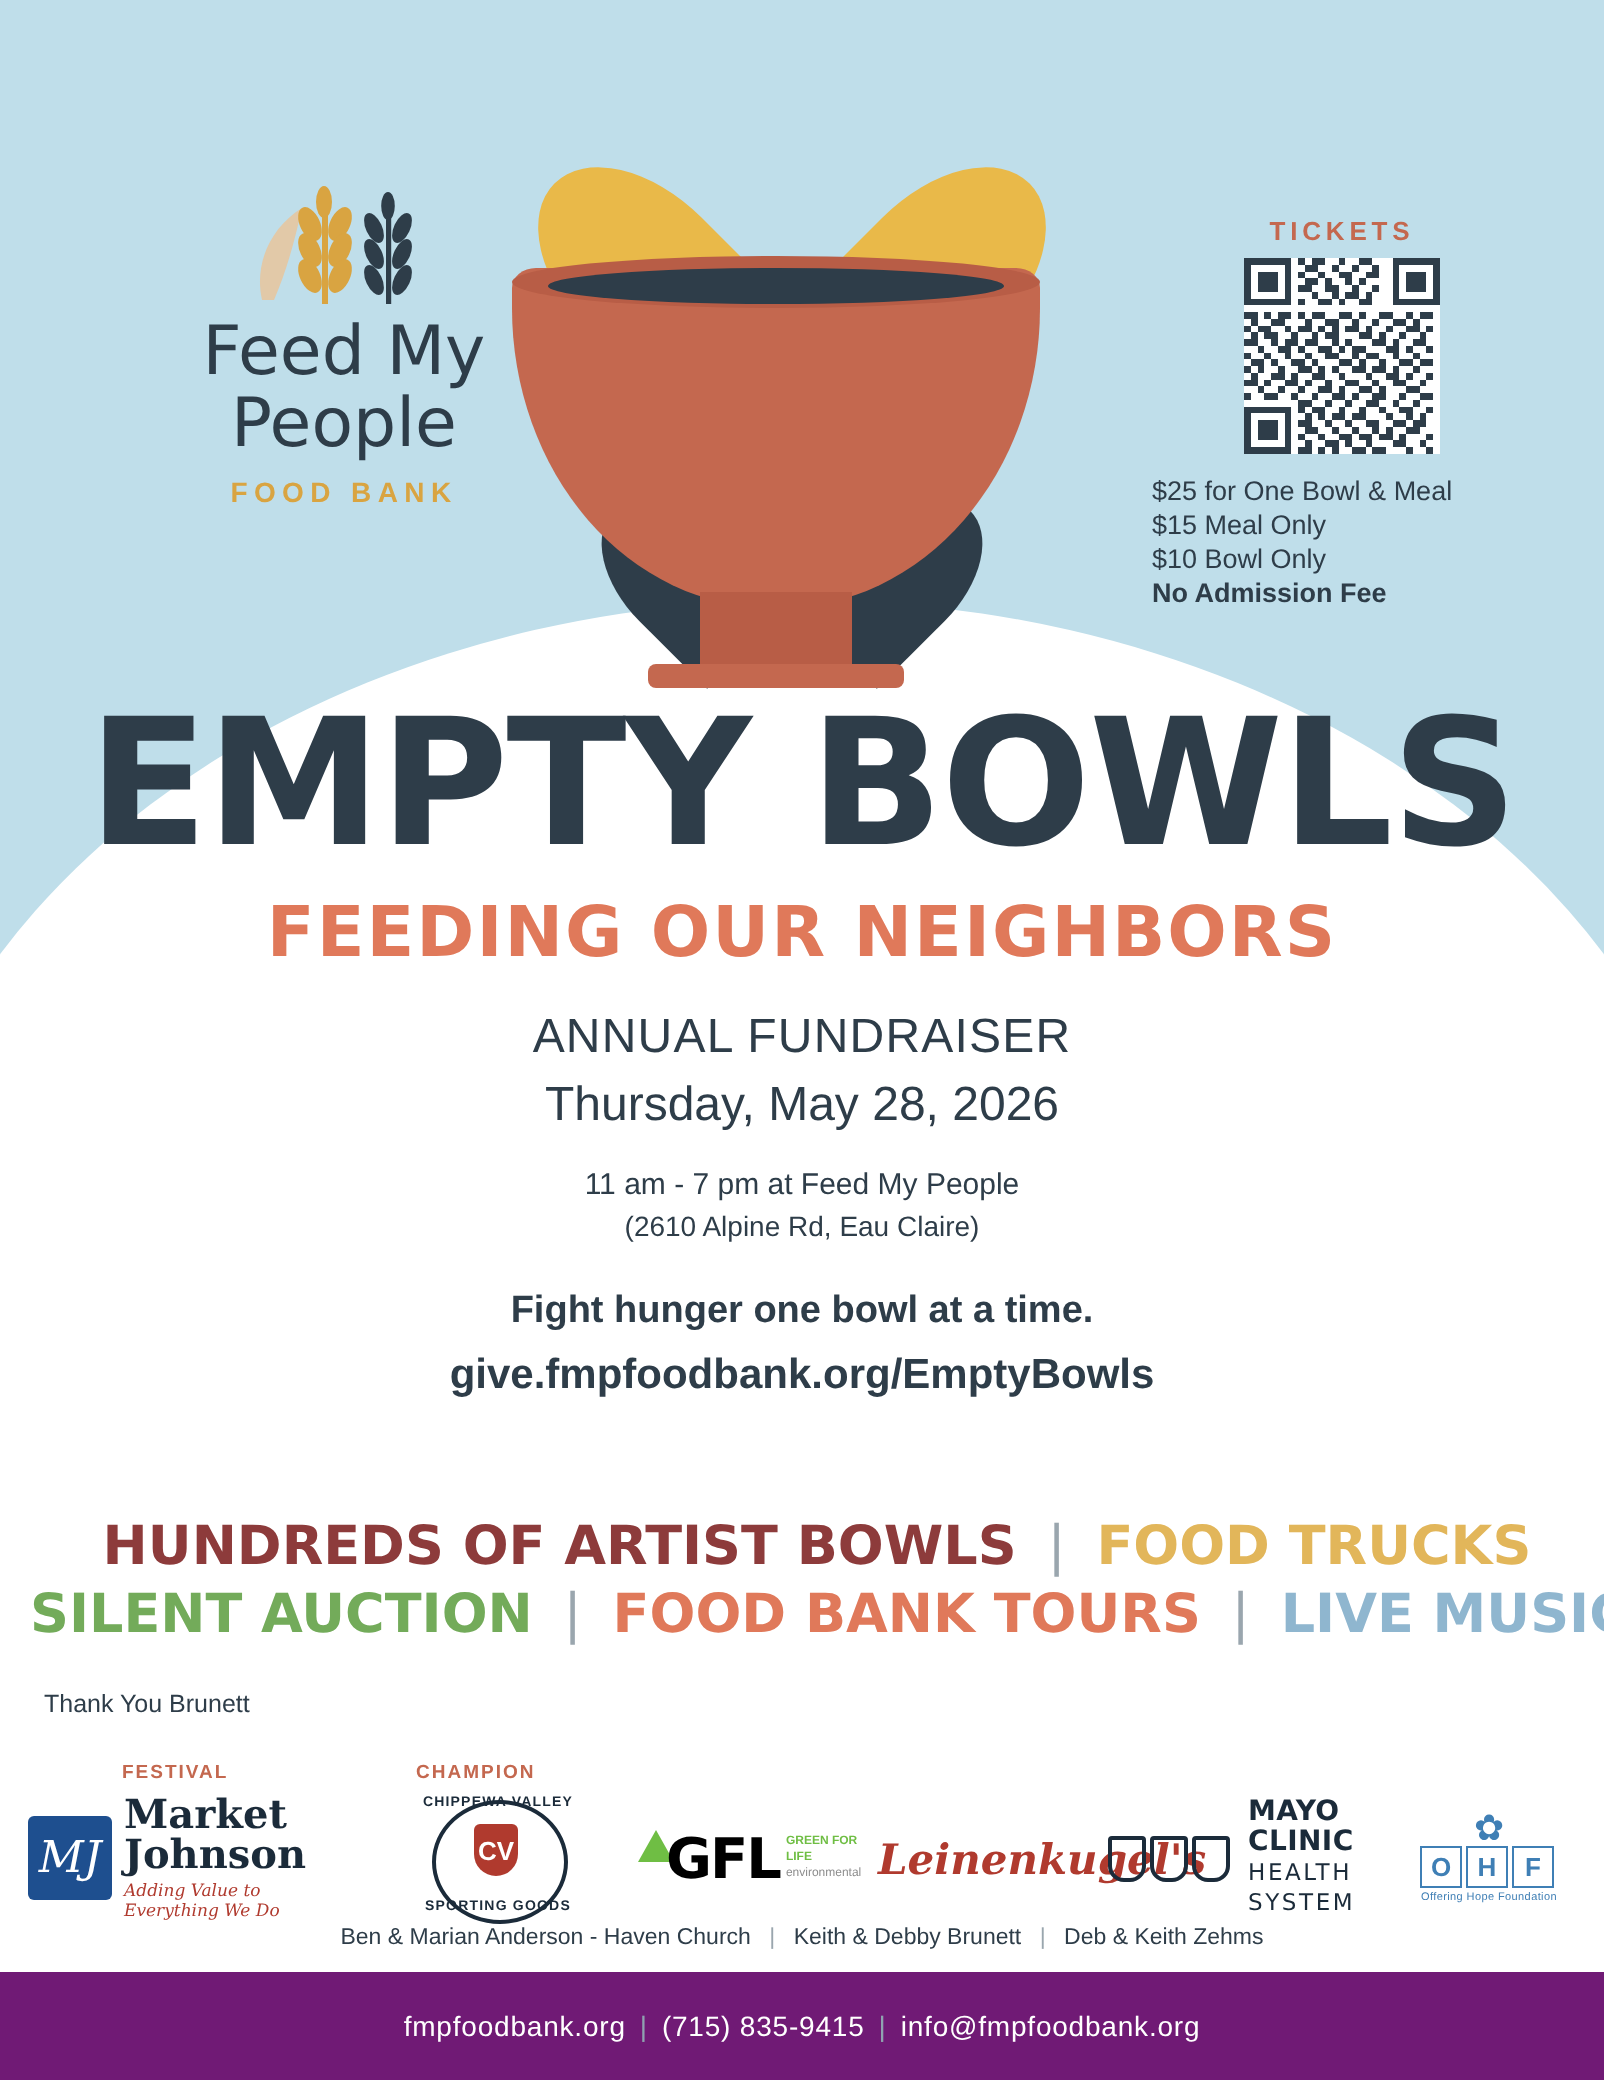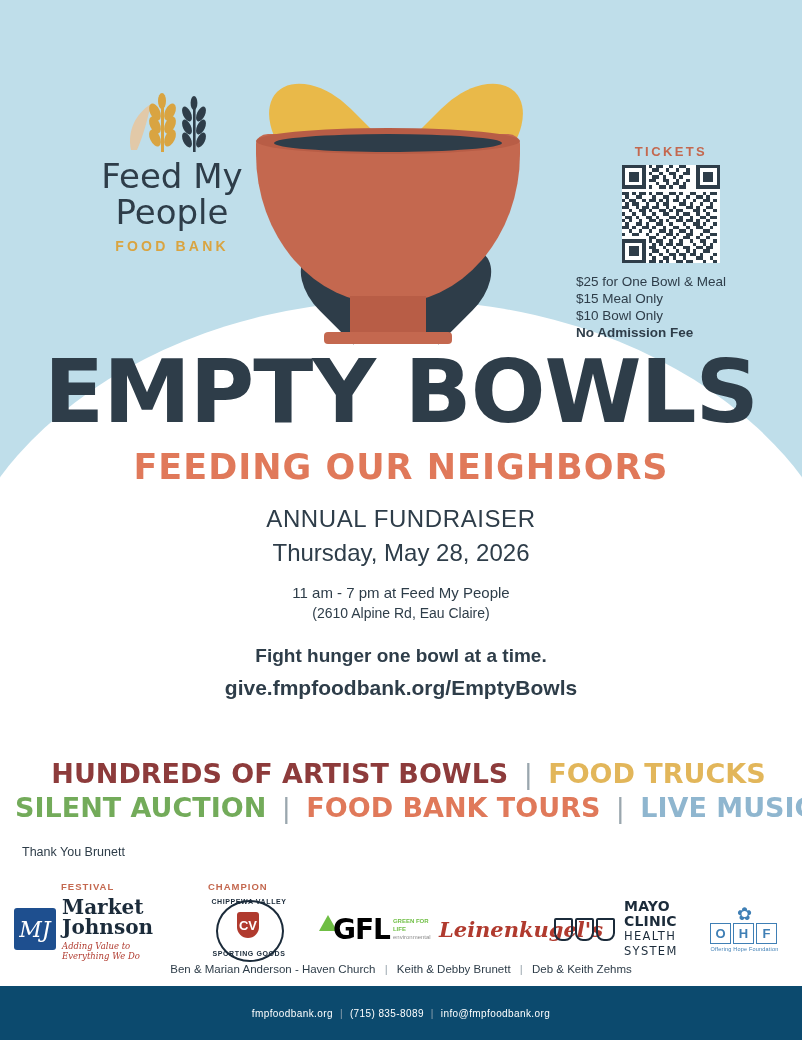--- a/index.html
+++ b/index.html
@@ -158,21 +158,20 @@
     top: 108px;
     width: 190px;
   }
   .tickets-label {
     font-size: 13px;
     letter-spacing: 2.4px;
     color: #c4684f;
     font-weight: 700;
     text-align: center;
     margin-bottom: 6px;
-    margin-top: 36px;
   }
   .qr {
     width: 98px;
     height: 98px;
     margin: 0 auto 10px auto;
     background: #ffffff;
     position: relative;
   }
   .qr canvas, .qr svg { display: block; }
   .price-list {
@@ -452,26 +451,26 @@
   }
   .sponsor-names .bar { color: #9aa6ae; margin: 0 6px; }
 
   
   .footer {
     position: absolute;
     left: 0;
     bottom: 0;
     width: 802px;
     height: 54px;
-    background: #0c4a6e;
+    background: #701a75;
     color: #ffffff;
     display: flex;
     align-items: center;
     justify-content: center;
-    font-size: 10px;
+    font-size: 14px;
     letter-spacing: 0.4px;
   }
   .footer .bar { color: #8fa2b0; margin: 0 7px; }
 </style>
 </head>
 <body>
 
 <div class="poster">
 
   <div class="dome"></div>
@@ -854,18 +853,18 @@
       <span class="bar">|</span>
       <span>Keith &amp; Debby Brunett</span>
       <span class="bar">|</span>
       <span>Deb &amp; Keith Zehms</span>
     </div>
   </div>
 
   <div class="footer">
     <span>fmpfoodbank.org</span>
     <span class="bar">|</span>
-    <span>(715) 835-8089</span>
+    <span>(715) 835-9415</span>
     <span class="bar">|</span>
     <span>info@fmpfoodbank.org</span>
   </div>
 
 </div>
 
 </body></html>

